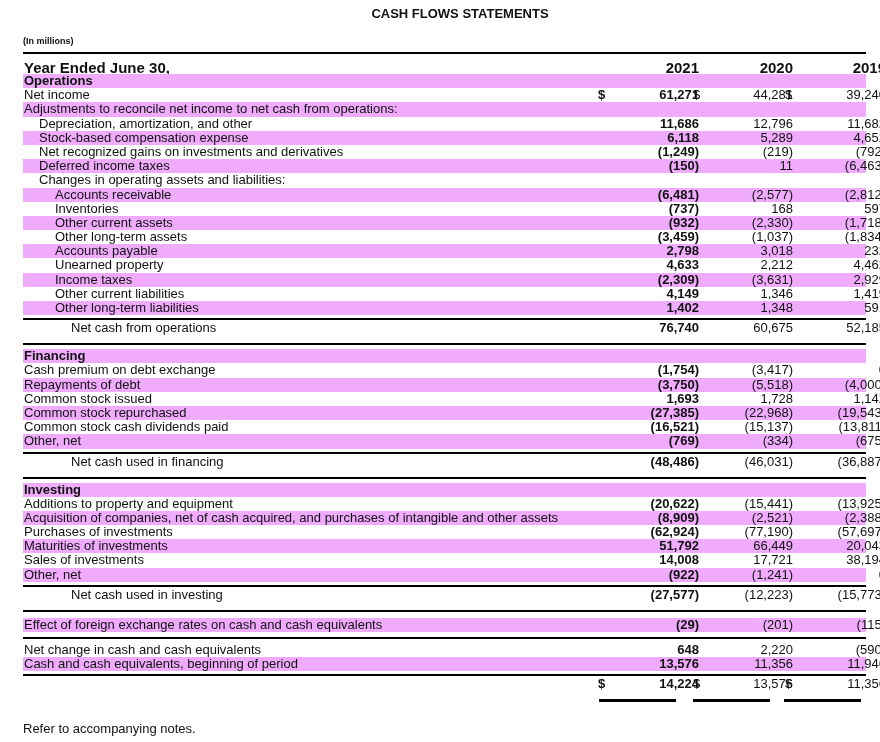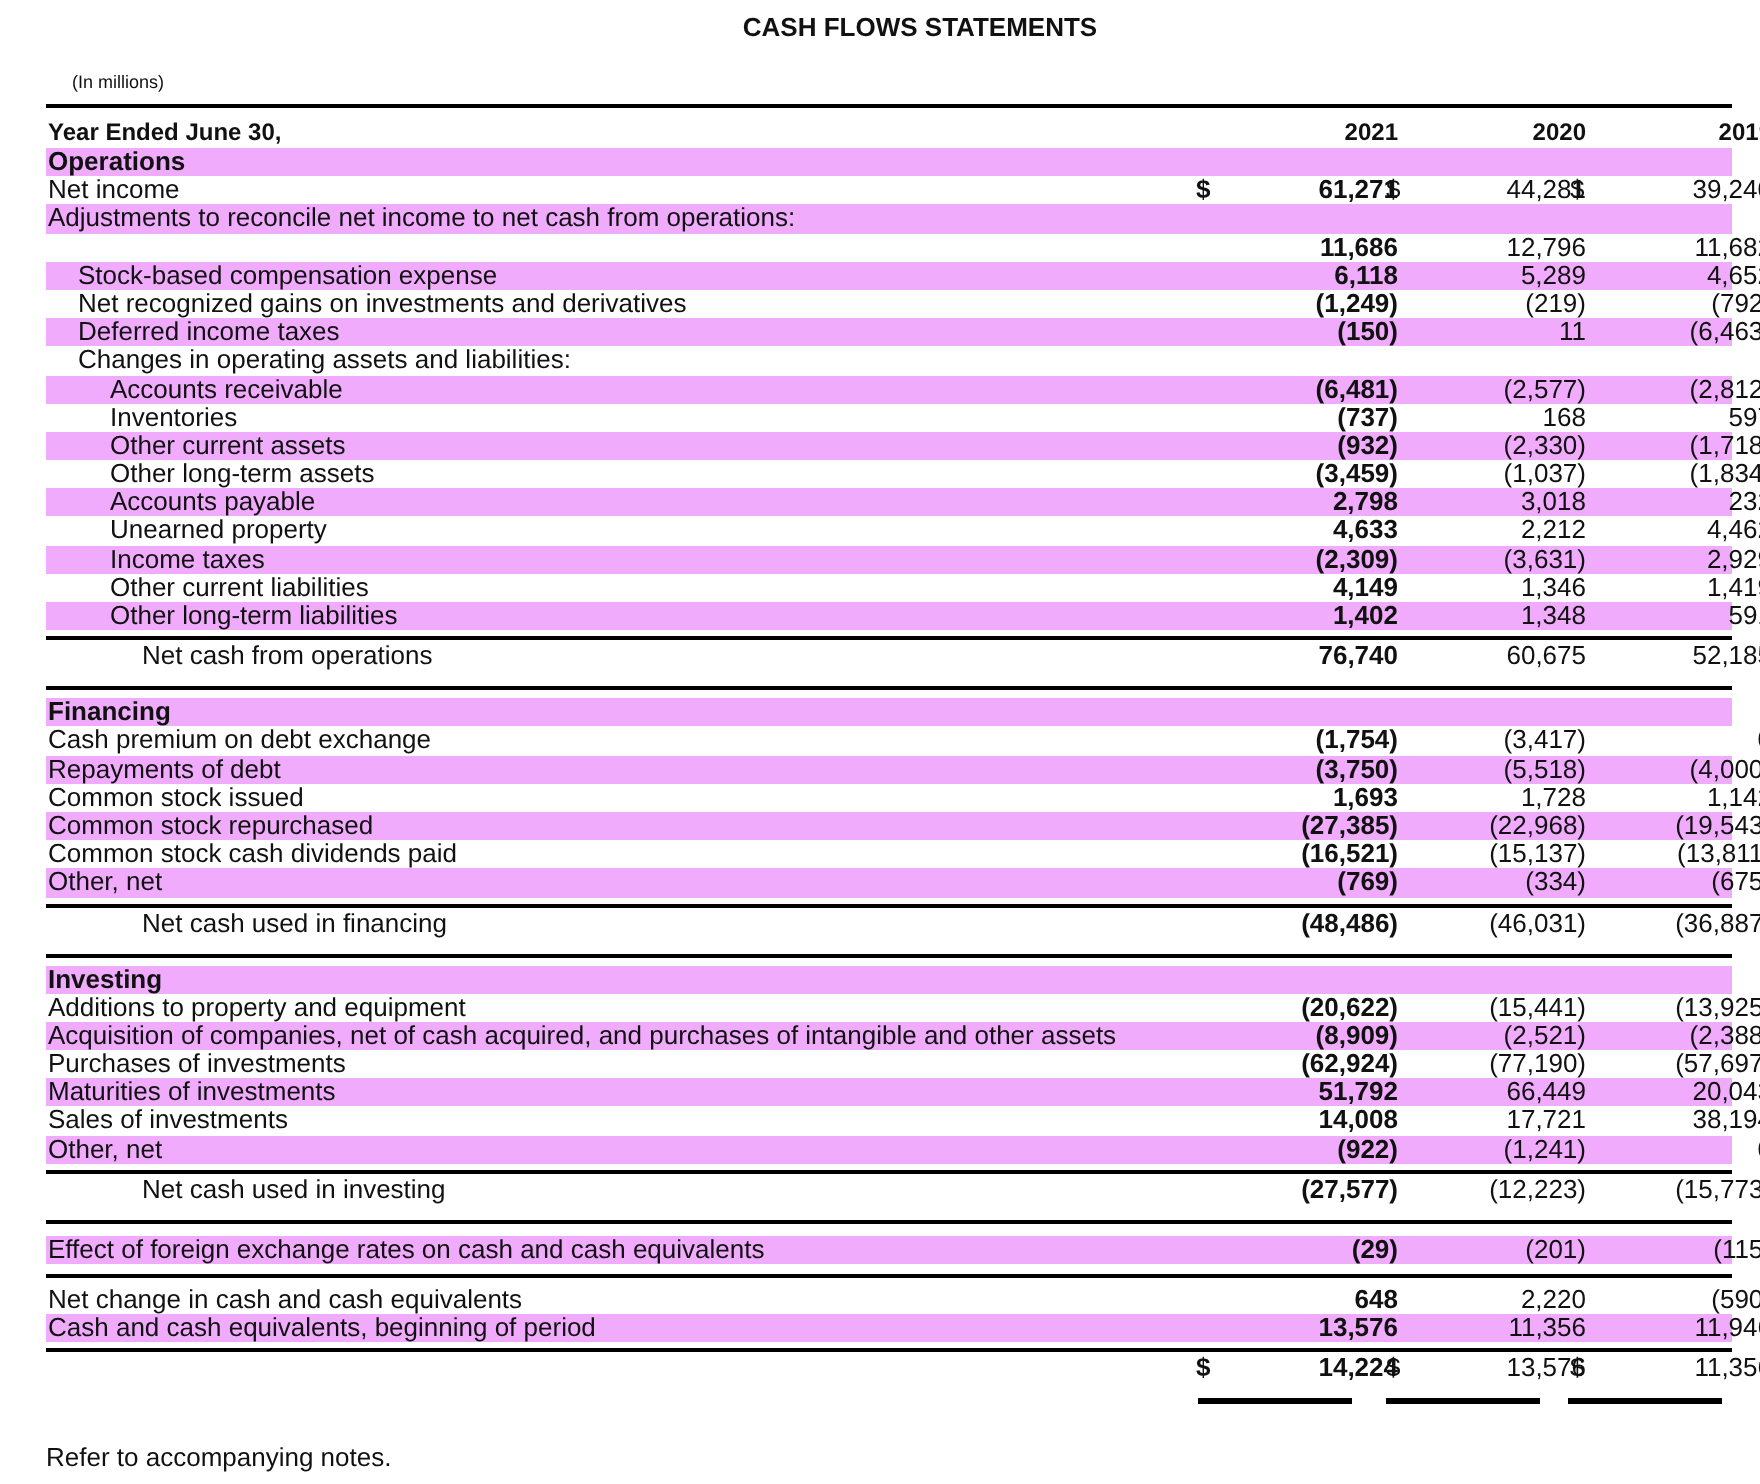--- a/index.html
+++ b/index.html
@@ -1,22 +1,22 @@
 <!DOCTYPE html>
 <html><head>
 <meta charset="utf-8">
 <style>
   html, body { margin:0; padding:0; background:#fff; }
   body { width:880px; height:742px; position:relative; overflow:hidden;
          font-family:"Liberation Sans", sans-serif; color:#111; }
   .title { position:absolute; left:0; width:880px; top:6px; text-align:center;
            font-weight:bold; font-size:13px;padding-left:20px; }
-  .units { position:absolute; left:36px; top:36px; font-size:9px; font-weight:normal; }
+  .units { position:absolute; left:23px; top:36px; font-size:9px; font-weight:bold; }
   .toprule { position:absolute; left:23px; width:843px; top:52px; height:2px; background:#000; }
-  .yearhdr { position:absolute; left:23px; width:843px; top:57px; height:14px; font-size:12px; font-weight:bold; }
+  .yearhdr { position:absolute; left:23px; width:843px; top:57px; height:14px; font-size:15px; font-weight:bold; }
   .yearhdr .lbl { position:absolute; left:1px; top:2px; }
   .yearhdr .y { position:absolute; top:2px; text-align:right; }
   #rows { position:absolute; left:23px; width:843px; top:74px; }
   .row { position:relative; height:14.2px; font-size:13px; line-height:14px; white-space:nowrap; }
   .row.shade { background:#f0abfc; }
   .row .label { position:absolute; left:1px; top:0; }
   .row .label.i1 { left:16px; }
   .row .label.i2 { left:32px; }
   .row .label.i3 { left:48px; }
   .row .label.head { font-weight:bold; }
@@ -62,20 +62,21 @@
     <span class="cell c21">61,271</span>
     <span class="dol d20">$</span>
     <span class="cell c20">44,281</span>
     <span class="dol d19">$</span>
     <span class="cell c19">39,240</span>
   </div>
   <div class="row shade">
     <span class="label">Adjustments to reconcile net income to net cash from operations:</span>
   </div>
   <div class="row">
+    <span class="label i1">Depreciation, amortization, and other</span>
     <span class="cell c21">11,686</span>
     <span class="cell c20">12,796</span>
     <span class="cell c19">11,682</span>
   </div>
   <div class="row shade">
     <span class="label i1">Stock-based compensation expense</span>
     <span class="cell c21">6,118</span>
     <span class="cell c20">5,289</span>
     <span class="cell c19">4,652</span>
   </div>

